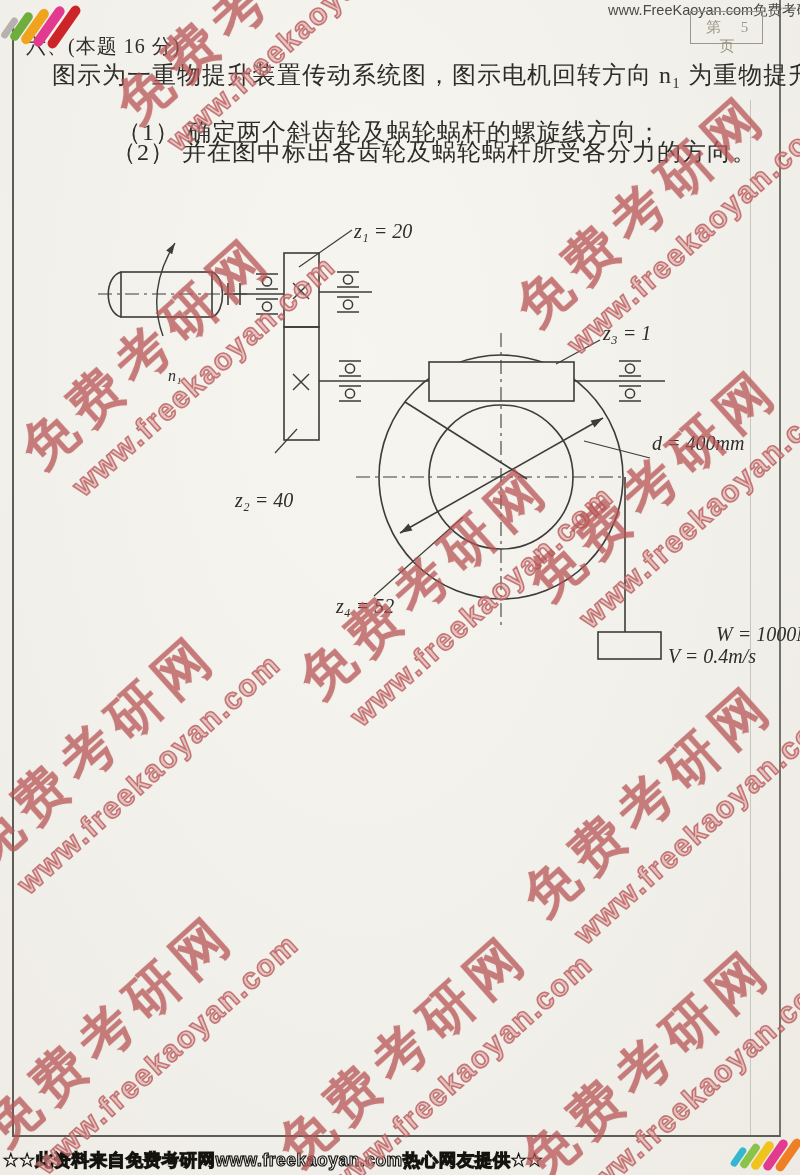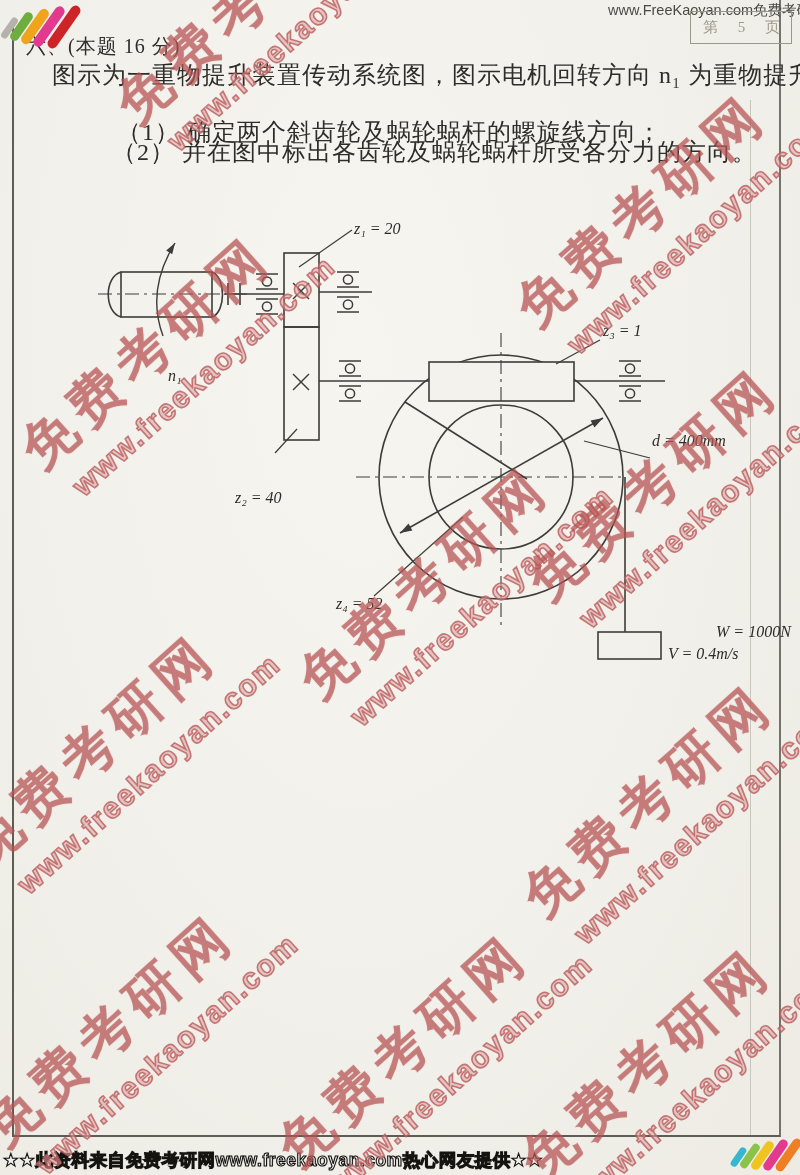--- a/index.html
+++ b/index.html
@@ -10,36 +10,36 @@
   }
   #page{position:absolute;inset:0;background:
     radial-gradient(ellipse at 45% 30%, #f7f5f0 0%, #f2f0ea 55%, #edebe4 100%);}
   
   .vline,.hline{position:absolute;background:#5d5c55;}
   .border-left{left:12px;top:28px;width:2px;height:1109px;}
   .border-right-outer{left:779px;top:0;width:2px;height:1137px;background:#73726b;}
   .border-right-inner{left:750px;top:100px;width:1px;height:1037px;background:#c7c5bc;}
   .border-bottom{left:12px;top:1135px;width:768px;height:2px;}
   
-  .pagebox{position:absolute;left:690px;top:11px;width:102px;height:33px;
+  .pagebox{position:absolute;left:690px;top:11px;width:73px;height:33px;
     border:1px solid #9a978b;box-sizing:border-box;text-align:center;padding-left:9px;}
   .pagebox span{display:inline-block;margin-top:6px;font-size:15px;color:#93907f;
     letter-spacing:8px;opacity:.9;}
   
   .site-header{position:absolute;left:608px;top:1px;font-size:14.5px;color:#4a4a46;
     font-family:"Liberation Sans","DejaVu Sans",sans-serif;white-space:nowrap;}
   
   .ptxt{position:absolute;color:#2e2d2a;font-size:24px;letter-spacing:1px;white-space:nowrap;}
   .p-title{left:26px;top:33px;font-size:20px;}
   .p-line1{left:52px;top:59px;}
   .p-line2{left:21px;top:85px;}
   .p-item1{left:117px;top:116px;text-align:center;}
   .p-item2{left:112px;top:136px;text-align:center;}
   
-  .dlabel{position:absolute;font-style:italic;font-size:16px;color:#2e2d2a;
+  .dlabel{position:absolute;font-style:italic;font-size:20px;color:#2e2d2a;
     white-space:nowrap;z-index:3;}
   
   .logo{position:absolute;z-index:6;}
   .logo i{position:absolute;display:block;border-radius:8px;transform:rotate(35deg);}
   
   .wm-tile{position:absolute;width:440px;z-index:30;pointer-events:none;
     transform:rotate(-42deg);text-align:left;}
   .wm-big{font-weight:bold;font-size:54px;letter-spacing:9px;color:rgba(186,88,88,.60);
     text-shadow:0 0 1px rgba(160,55,55,.35);}
   .wm-url{font-weight:bold;font-size:30px;letter-spacing:2px;margin-top:2px;margin-left:14px;

